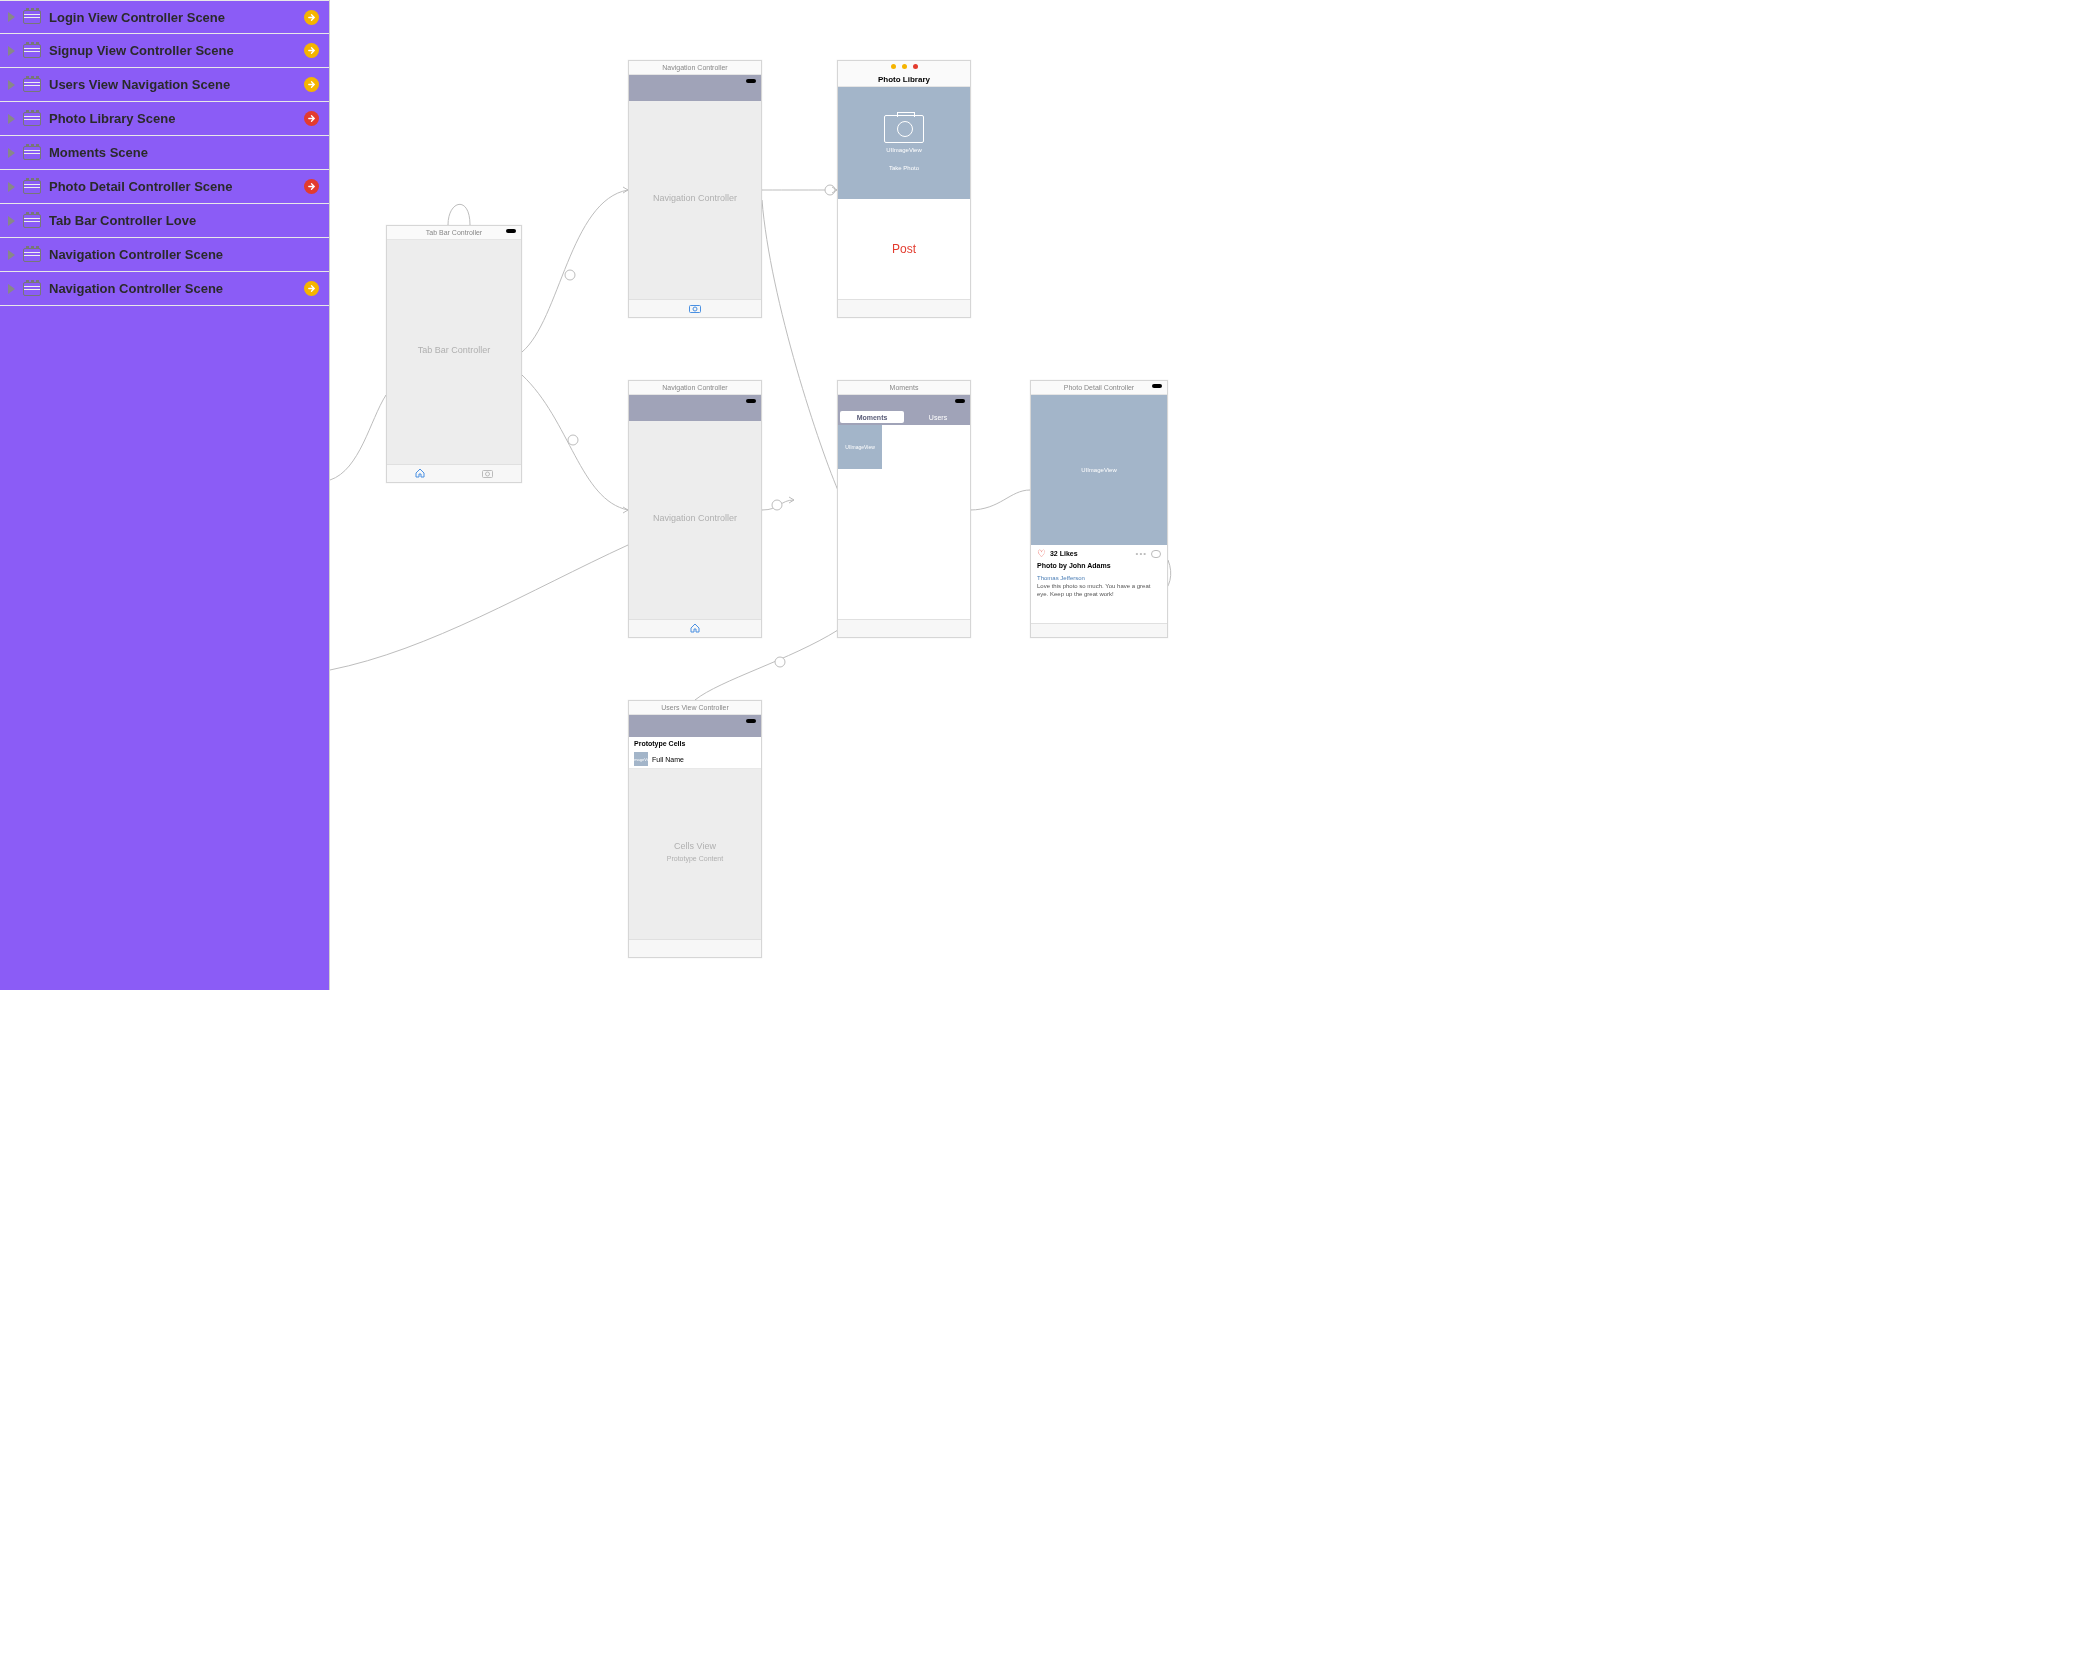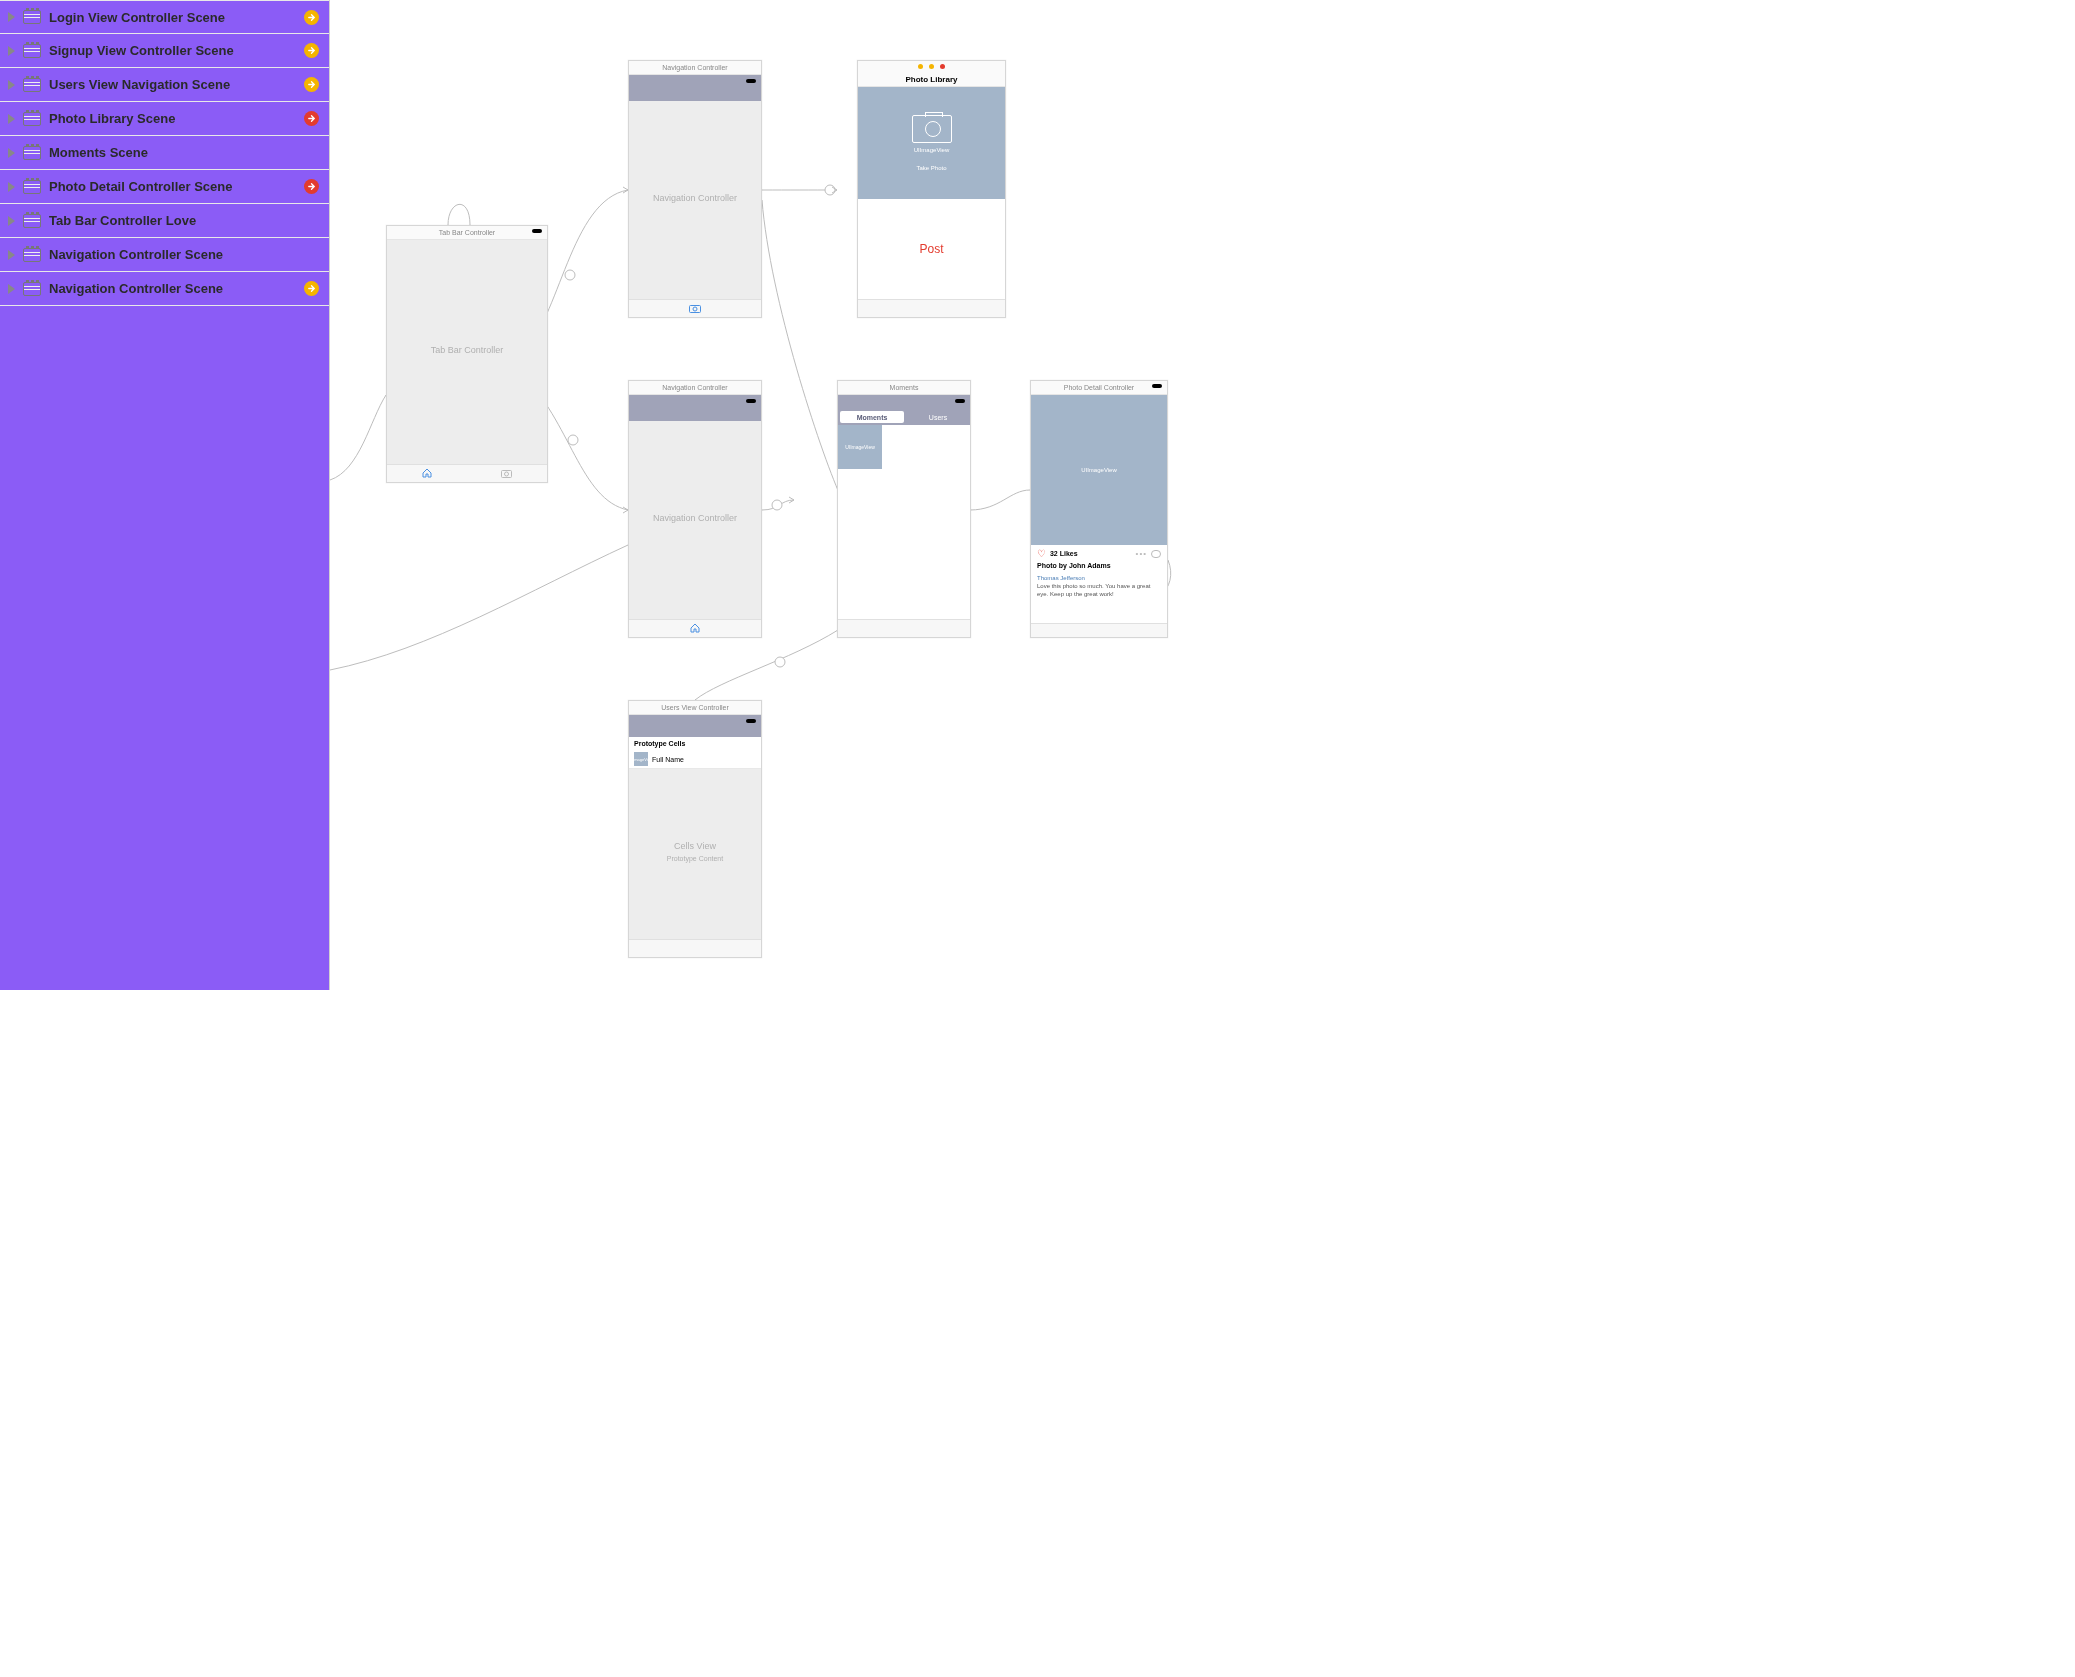--- a/index.html
+++ b/index.html
@@ -177,21 +177,21 @@
 
       <path d="M 0 670 C 100 650, 200 590, 298 545"></path>
 
       <path d="M 293 187 L 298 190 L 293 193"></path>
       <path d="M 293 507 L 298 510 L 293 513"></path>
       <path d="M 502 187 L 507 190 L 502 193"></path>
       <path d="M 361 705 L 365 700 L 369 703"></path>
       <path d="M 459 497 L 464 500 L 459 503"></path>
     </svg>
 
-    <div class="scene-node" style="left:56px;top:225px;width:162px;height:258px;">
+    <div class="scene-node" style="left:56px;top:225px;width:136px;height:258px;">
       <div class="node-title"><span>Tab Bar Controller</span><div class="black-pill"></div></div>
       <div class="node-body" style="height:224px;">
         <div class="centered-label" style="top:105px;">Tab Bar Controller</div>
       </div>
       <div class="node-tabbar">
         <span class="tabbar-icon"><svg width="10" height="10" viewBox="0 0 10 10">
               <path d="M1 5 L5 1 L9 5 L9 9 L6 9 L6 6 L4 6 L4 9 L1 9 Z" fill="none" stroke="#4a90e2"></path>
             </svg></span>
         <span class="tabbar-icon" style="color:#bbb"><svg width="11" height="9" viewBox="0 0 11 9">
               <rect x="0.5" y="1.5" width="10" height="7" rx="1" fill="none" stroke="#bbb"></rect>
@@ -228,21 +228,21 @@
       </div>
       <div class="node-tabbar">
         <span></span>
         <span class="tabbar-icon"><svg width="10" height="10" viewBox="0 0 10 10">
               <path d="M1 5 L5 1 L9 5 L9 9 L6 9 L6 6 L4 6 L4 9 L1 9 Z" fill="none" stroke="#4a90e2"></path>
             </svg></span>
         <span></span>
       </div>
     </div>
 
-    <div class="scene-node" style="left:527px;top:60px;width:149px;height:258px;">
+    <div class="scene-node" style="left:507px;top:60px;width:134px;height:258px;">
       <div style="height:12px;background:#fafafa;">
         <div class="dots-row">
             <div class="dot" style="background:#f5b400"></div>
             <div class="dot" style="background:#f5b400"></div>
             <div class="dot" style="background:#e33b2e"></div>
           </div>
       </div>
       <div class="pl-titlebar">Photo Library</div>
       <div class="blueblock" style="height:112px;">
         <div class="camera-outline"></div>

